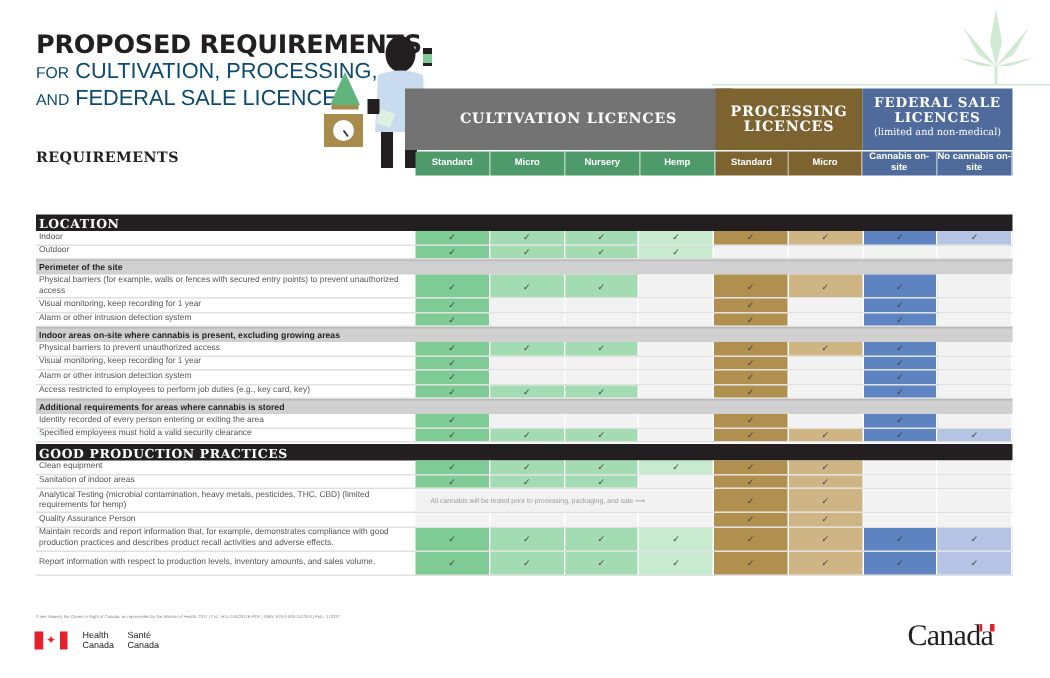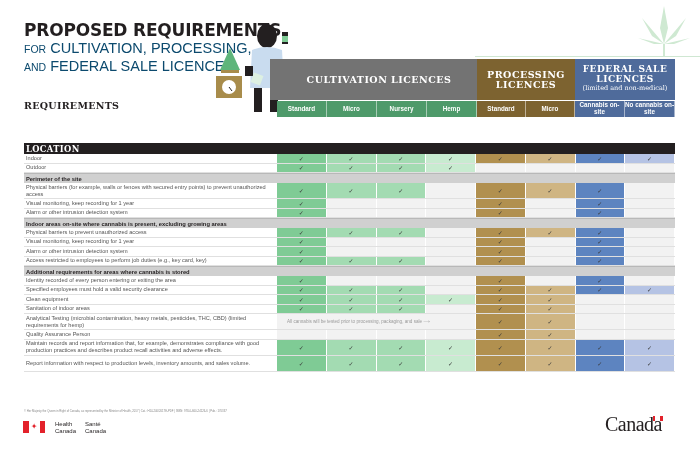--- a/index.html
+++ b/index.html
@@ -243,20 +243,21 @@
       <div class="lbl">Specified employees must hold a valid security clearance</div>
       <div class="cell g1">✓</div>
       <div class="cell g2">✓</div>
       <div class="cell g2">✓</div>
       <div class="cell"></div>
       <div class="cell b1">✓</div>
       <div class="cell b2">✓</div>
       <div class="cell bl1">✓</div>
       <div class="cell bl2">✓</div>
     </div>
+    <div class="sec">GOOD PRODUCTION PRACTICES</div>
     <div class="row h1">
       <div class="lbl">Clean equipment</div>
       <div class="cell g1">✓</div>
       <div class="cell g2">✓</div>
       <div class="cell g2">✓</div>
       <div class="cell g3">✓</div>
       <div class="cell b1">✓</div>
       <div class="cell b2">✓</div>
       <div class="cell"></div>
       <div class="cell"></div>

